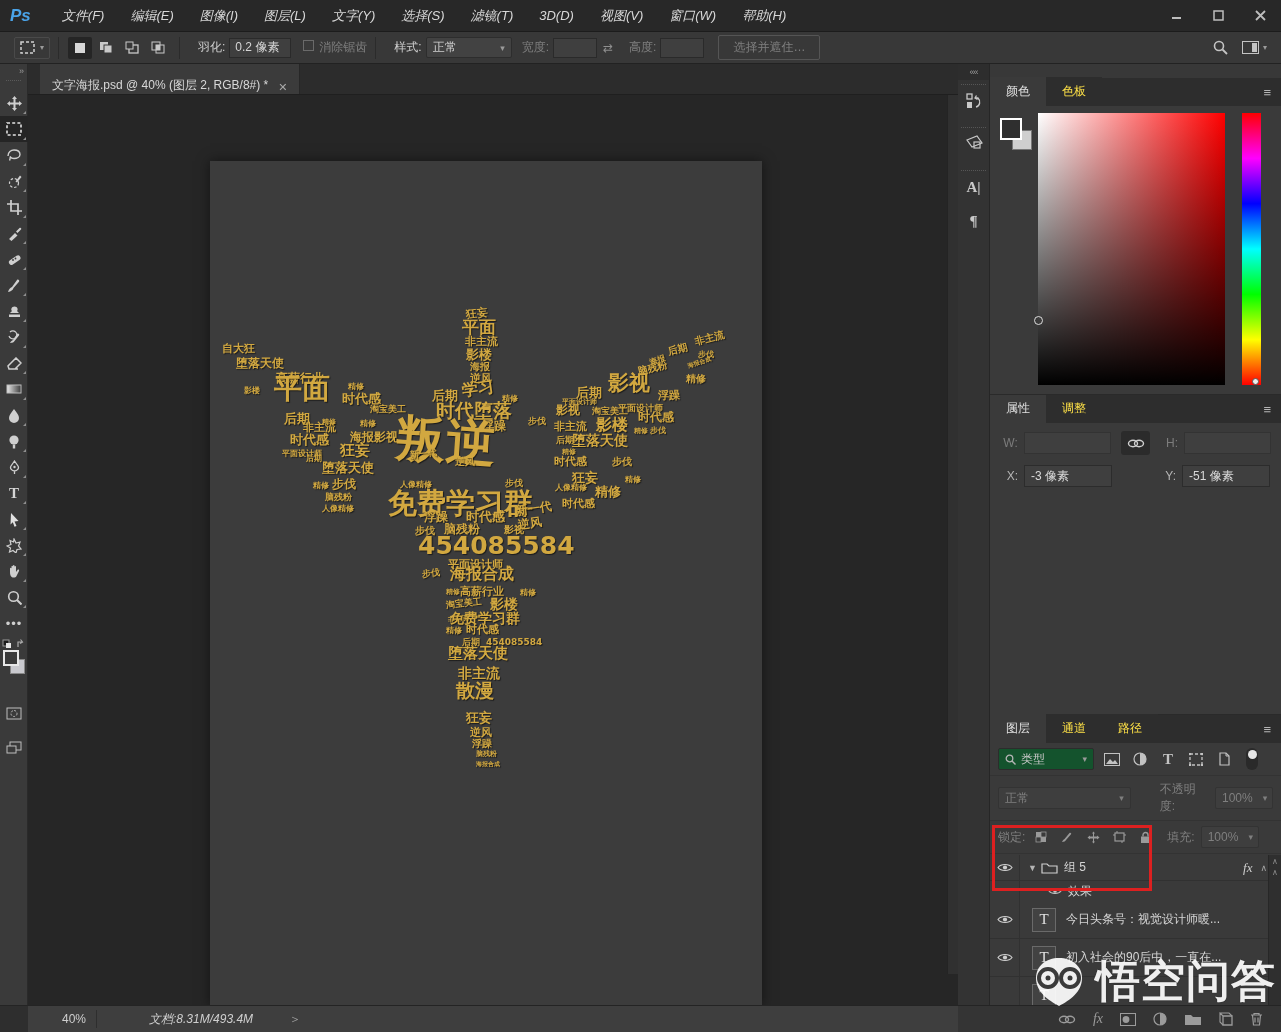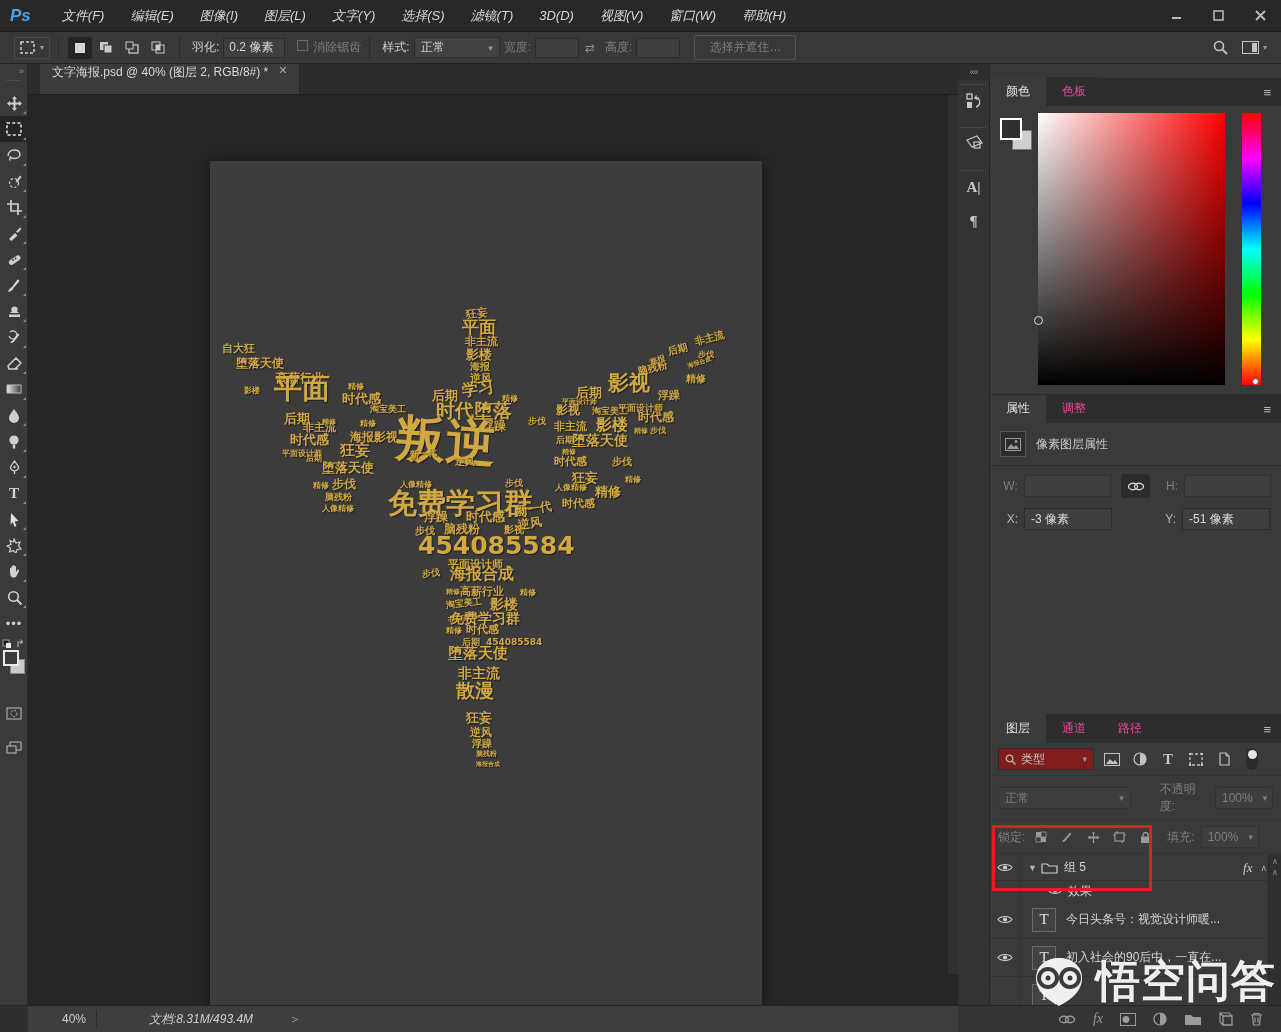--- a/index.html
+++ b/index.html
@@ -17,21 +17,21 @@
     color:#bdbdbd; font-size:13px; font-family:"DejaVu Sans Mono",monospace; }
   .win-btn svg { display:block; }
 
   
   #options-bar { position:absolute; left:0; top:32px; width:1281px; height:32px; background:#383838;
     display:flex; align-items:center; color:#cfcfcf; font-size:12px; border-bottom:1px solid #222; }
   .opt-sep { width:1px; height:22px; background:#2b2b2b; margin:0 8px; }
   .tool-preview { display:flex; align-items:center; gap:4px; margin-left:14px; padding:3px 5px; border:1px solid #4a4a4a; border-radius:2px;}
   .mode-btn { width:24px; height:22px; display:flex; align-items:center; justify-content:center; border-radius:2px; margin:0 1px;}
   .mode-btn.active { background:#252525; }
-  .opt-label { margin:0 4px 0 4px; }
+  .opt-label { margin:0 4px 0 10px; }
   .opt-label.dim, .dim { color:#7f7f7f; }
   .opt-input { width:62px; height:20px; background:#3f3f3f; border:1px solid #2a2a2a; color:#d5d5d5;
     font-size:12px; padding:0 5px; }
   .opt-input.small { width:44px; }
   .checkbox { width:11px; height:11px; border:1px solid #6a6a6a; background:#3a3a3a; display:inline-block; margin-right:5px;}
   .dropdown { height:21px; background:#424242; border:1px solid #2d2d2d; display:flex; align-items:center;
     padding:0 6px; gap:14px; border-radius:2px;}
   .dropdown .arrow { font-size:9px; color:#9a9a9a; }
   .ghost-btn { border:1px solid #555; border-radius:2px; padding:3px 14px; color:#7f7f7f; margin-left:14px;}
   #opt-right { margin-left:auto; display:flex; align-items:center; gap:14px; margin-right:14px; }
@@ -46,21 +46,21 @@
   .tool .fly { position:absolute; right:2px; bottom:2px; width:0; height:0;
     border-left:3px solid transparent; border-bottom:3px solid #8f8f8f; }
   #color-swatches { position:relative; width:28px; height:34px; margin-top:4px; }
   #fg-swatch { position:absolute; left:3px; top:0; width:16px; height:16px; background:#3a3a3a; border:2px solid #e8e8e8; z-index:2;}
   #bg-swatch { position:absolute; left:10px; top:9px; width:15px; height:15px; background:#c9c9ce; border:1px solid #888; }
   #mini-swap { position:absolute; left:1px; top:-12px; width:26px; height:12px; }
 
   
   #doc-area { position:absolute; left:28px; top:64px; width:930px; height:941px; background:#262626; }
   #tab-bar { height:31px; background:#2c2c2c; border-bottom:1px solid #1f1f1f; display:flex; }
-  .doc-tab { background:#3b3b3b; color:#d8d8d8; font-size:12px; display:flex; align-items:flex-start; gap:10px;
+  .doc-tab { background:#3b3b3b; color:#d8d8d8; font-size:12px; display:flex; align-items:flex-end; gap:10px;
     padding:0 12px; margin-left:12px; border-right:1px solid #272727;}
   .doc-tab .close { color:#a9a9a9; font-size:11px; }
   #canvas { position:relative; width:919px; height:910px; overflow:hidden; }
   #vscroll { position:absolute; right:0; top:31px; width:11px; height:879px; background:#303030; border-left:1px solid #242424;}
 
   
   #poster { position:absolute; left:182px; top:66px; width:552px; height:845px; background:#3c3c3c;
     box-shadow:0 0 12px rgba(0,0,0,.5); }
   #word-cloud { position:absolute; inset:0; }
   #word-cloud span { position:absolute; color:#d2a840; font-weight:bold; white-space:nowrap; line-height:1;
@@ -75,21 +75,21 @@
   
   #side-strip { position:absolute; left:958px; top:64px; width:32px; height:941px; background:#333; border-right:1px solid #262626;}
   #strip-collapse { text-align:center; color:#9a9a9a; font-size:9px; padding:3px 0; letter-spacing:-1px; background:#2d2d2d;}
   .strip-group { border-top:1px dotted #565656; margin:4px 3px 0 3px; padding-top:4px; display:flex; flex-direction:column; align-items:center; gap:10px; padding-bottom:10px;}
   .strip-icon { width:24px; height:24px; display:flex; align-items:center; justify-content:center; color:#c9c9c9; }
   .strip-icon.txt { font-size:15px; font-weight:bold; font-family:"Liberation Serif",serif;}
 
   
   #panels { position:absolute; left:990px; top:64px; width:291px; height:941px; background:#383838; }
   .panel-tabs { height:28px; background:#2d2d2d; display:flex; align-items:flex-end; }
-  .ptab { padding:6px 16px 6px; font-size:12px; color:#ec4899; background:#2d2d2d; }
+  .ptab { padding:6px 16px 6px; font-size:12px; color:#fde047; background:#2d2d2d; }
   .ptab.active { background:#3a3a3a; color:#e0e0e0; }
   .panel-menu { margin-left:auto; color:#b5b5b5; padding:6px 10px; font-size:13px; }
   .panel-body { background:#3a3a3a; }
 
   
   #color-body { position:relative; height:289px; border-bottom:1px solid #2a2a2a;}
   #cp-swatches { position:absolute; left:10px; top:12px; width:36px; height:36px;}
   #cp-fg { position:absolute; left:0; top:0; width:22px; height:22px; background:#2f2f2f; border:2px solid #fff; z-index:2;}
   #cp-bg { position:absolute; left:12px; top:12px; width:20px; height:20px; background:#cfcfcf; border:1px solid #777;}
   #grad-box { position:absolute; left:48px; top:7px; width:187px; height:272px;
@@ -107,21 +107,21 @@
   .props-input { width:88px; height:22px; background:#3f3f3f; border:1px solid #2c2c2c; color:#dadada; font-size:12px; padding:0 6px; display:flex; align-items:center;}
   .props-input.empty { border-color:#333; }
   #chain-btn { width:30px; height:24px; background:#2b2b2b; border-radius:3px; display:flex; align-items:center; justify-content:center; margin:0 4px;}
   .plabel { width:18px; text-align:right; color:#b5b5b5;}
   .plabel.dim { color:#7c7c7c; }
 
   
   #layers-body { position:relative; height:262px; color:#c9c9c9; font-size:12px;}
   .lrow { display:flex; align-items:center; padding:5px 8px; gap:6px; border-bottom:1px solid #333;}
   #filter-row { gap:8px; }
-  #type-dd { width:96px; height:22px; background:#7f1d1d; border:1px solid #2c2c2c; border-radius:2px;
+  #type-dd { width:96px; height:22px; background:#14532d; border:1px solid #2c2c2c; border-radius:2px;
     display:flex; align-items:center; gap:5px; padding:0 6px; }
   #type-dd .arrow { margin-left:auto; font-size:9px; color:#9a9a9a;}
   .f-icon { width:20px; height:20px; display:flex; align-items:center; justify-content:center; color:#c2c2c2; }
   #toggle-pill { width:12px; height:22px; background:#2a2a2a; border-radius:7px; position:relative; margin-left:4px;}
   #toggle-pill::after { content:""; position:absolute; left:1.5px; top:2px; width:9px; height:9px; border-radius:50%; background:#e6e6e6;}
   .dd-dim { height:22px; background:#3e3e3e; border:1px solid #333; color:#7f7f7f; display:flex; align-items:center; padding:0 6px; gap:10px; border-radius:2px;}
   #layer-list { position:absolute; left:0; top:112px; width:291px; bottom:0; overflow:hidden; background:#3a3a3a;}
   .layer-row { display:flex; align-items:center; height:38px; border-bottom:1px solid #313131; padding-right:14px;}
   .layer-row .eye-cell { width:30px; display:flex; justify-content:center; border-right:1px solid #313131; align-self:stretch; align-items:center;}
   .layer-thumb { width:24px; height:24px; background:#424242; border:1px solid #6a6a6a; margin:0 10px 0 12px;
@@ -570,30 +570,20 @@
       <div id="hue-bar"></div>
       <div id="hue-marker"></div>
     </div>
 
     <div class="panel-tabs">
       <span class="ptab active">属性</span>
       <span class="ptab">调整</span>
       <span class="panel-menu">≡</span>
     </div>
     <div id="props-body" class="panel-body">
-      <div id="props-header">
-        <span id="props-thumb">
-            <svg width="16" height="13">
-              <rect x="0.5" y="0.5" width="15" height="12" fill="none" stroke="#9a9a9a"></rect>
-              <path d="M2 11 L6 6 L9 9 L11 7 L14 11 Z" fill="#9a9a9a"></path>
-              <circle cx="11" cy="3.5" r="1.4" fill="#9a9a9a"></circle>
-            </svg>
-          </span>
-        <span>像素图层属性</span>
-      </div>
       <div class="props-row">
         <span class="plabel dim">W:</span>
         <span class="props-input empty"></span>
         <span id="chain-btn">
             <svg width="18" height="9">
               <ellipse cx="6" cy="4.5" rx="4.5" ry="3.2" fill="none" stroke="#cfcfcf" stroke-width="1.4"></ellipse>
               <ellipse cx="12" cy="4.5" rx="4.5" ry="3.2" fill="none" stroke="#cfcfcf" stroke-width="1.4"></ellipse>
             </svg>
           </span>
         <span class="plabel dim">H:</span>

